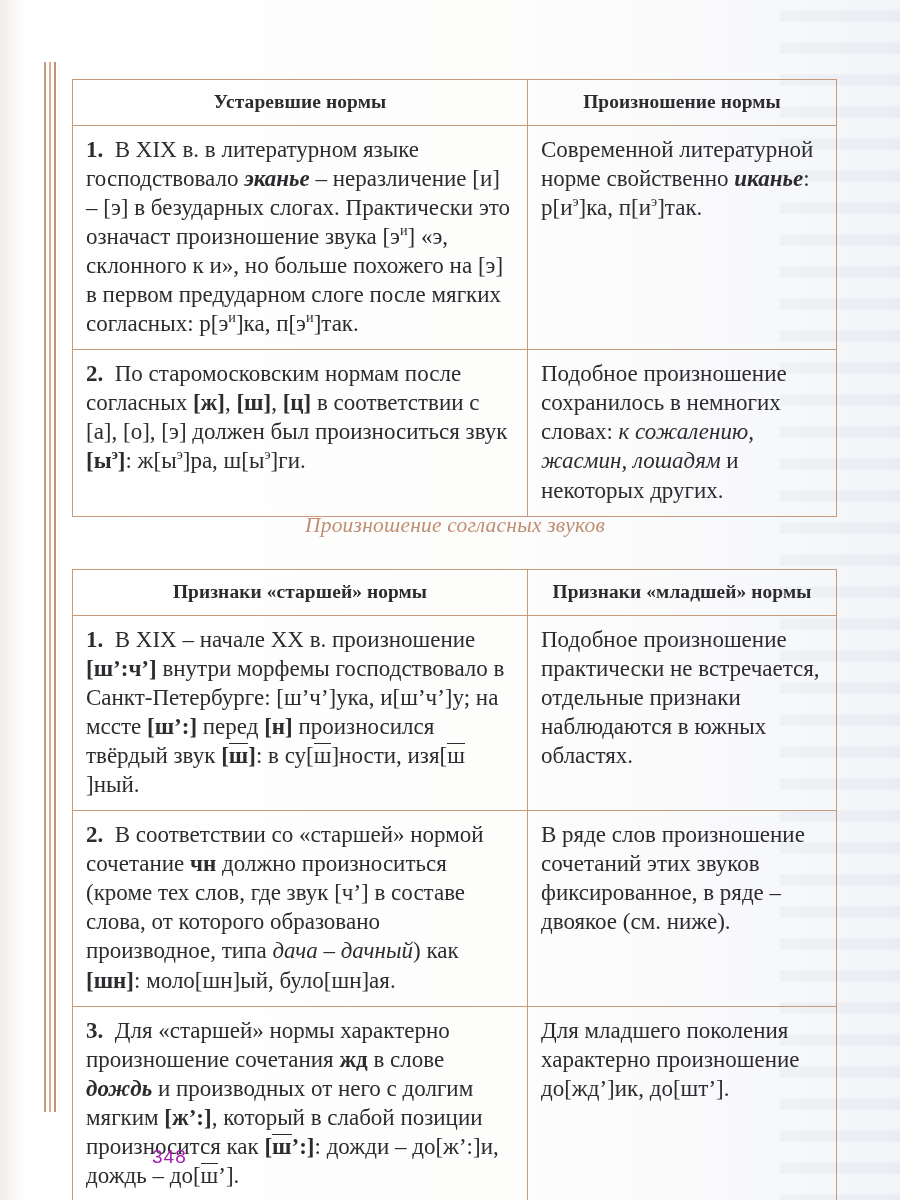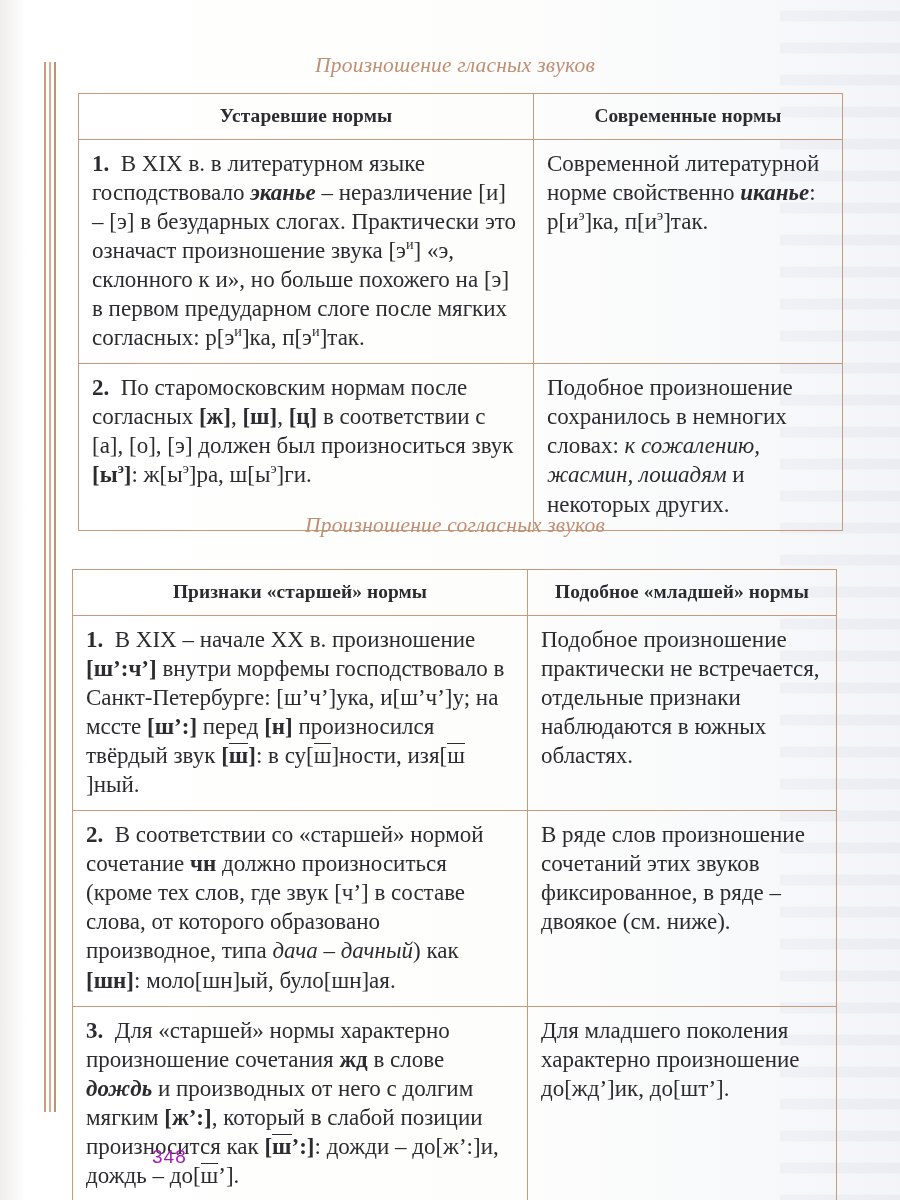--- a/index.html
+++ b/index.html
@@ -107,21 +107,21 @@
 
   
   .norm-table {
     position: absolute;
     left: 0;
     width: 764px;
     border-collapse: collapse;
     table-layout: fixed;
     background: transparent;
   }
-  .table-1 { top: 93px; margin-left: 6px; }
+  .table-1 { top: 79px; }
   .table-2 { top: 569px; }
 
   .norm-table td, .norm-table th {
     border: 1.4px solid #c79a7c;
     vertical-align: top;
     padding: 9px 13px 11px 13px;
     font-size: 23px;
     line-height: 1.265;
     color: #2c2c30;
     text-align: left;
@@ -179,31 +179,30 @@
 <div class="bleed"></div>
 
 <div class="margin-rules">
   <i></i>
   <i></i>
   <i></i>
 </div>
 
 <div class="content">
 
-  <div class="section-heading heading-1">Произношение гласных звуков</div>
 
   <table class="norm-table table-1">
     <colgroup>
         <col class="col-left">
         <col class="col-right">
       </colgroup>
     <thead>
       <tr>
         <th>Устаревшие нормы</th>
-        <th>Современные нормы</th>
+        <th>Произношение нормы</th>
       </tr>
     </thead>
     <tbody>
       <tr>
         <td>
           <span class="cell-text"><span class="num">1.</span>&nbsp; В XIX в. в литературном языке господствовало <b><i>эканье</i></b> – неразличение [и] – [э] в безударных слогах. Практически это означаст произношение звука [э<sup>и</sup>] «э, склонного к и», но больше похожего на [э] в первом предударном слоге после мягких согласных: р[э<sup>и</sup>]ка, п[э<sup>и</sup>]так.</span>
         </td>
         <td>
           <span class="cell-text">Современной литературной норме свойственно <b><i>иканье</i></b>: р[и<sup>э</sup>]ка, п[и<sup>э</sup>]так.</span>
         </td>
@@ -224,21 +223,21 @@
   </div>
 
   <table class="norm-table table-2">
     <colgroup>
         <col class="col-left">
         <col class="col-right">
       </colgroup>
     <thead>
       <tr>
         <th>Признаки «старшей» нормы</th>
-        <th>Подобное «младшей» нормы</th>
+        <th>Признаки «младшей» нормы</th>
       </tr>
     </thead>
     <tbody>
       <tr>
         <td>
           <span class="cell-text"><span class="num">1.</span>&nbsp; В XIX – начале XX в. произношение <b>[ш’:ч’]</b> внутри морфемы господствовало в Санкт-Петербурге: [ш’ч’]ука, и[ш’ч’]у; на мссте <b>[ш’:]</b> перед <b>[н]</b> произносился твёрдый звук <b>[<span class="ovl">ш</span>]</b>: в су[<span class="ovl">ш</span>]ности, изя[<span class="ovl">ш</span>]ный.</span>
         </td>
         <td>
           <span class="cell-text">Подобное произношение практически не встречается, отдельные признаки наблюдаются в южных областях.</span>
         </td>

